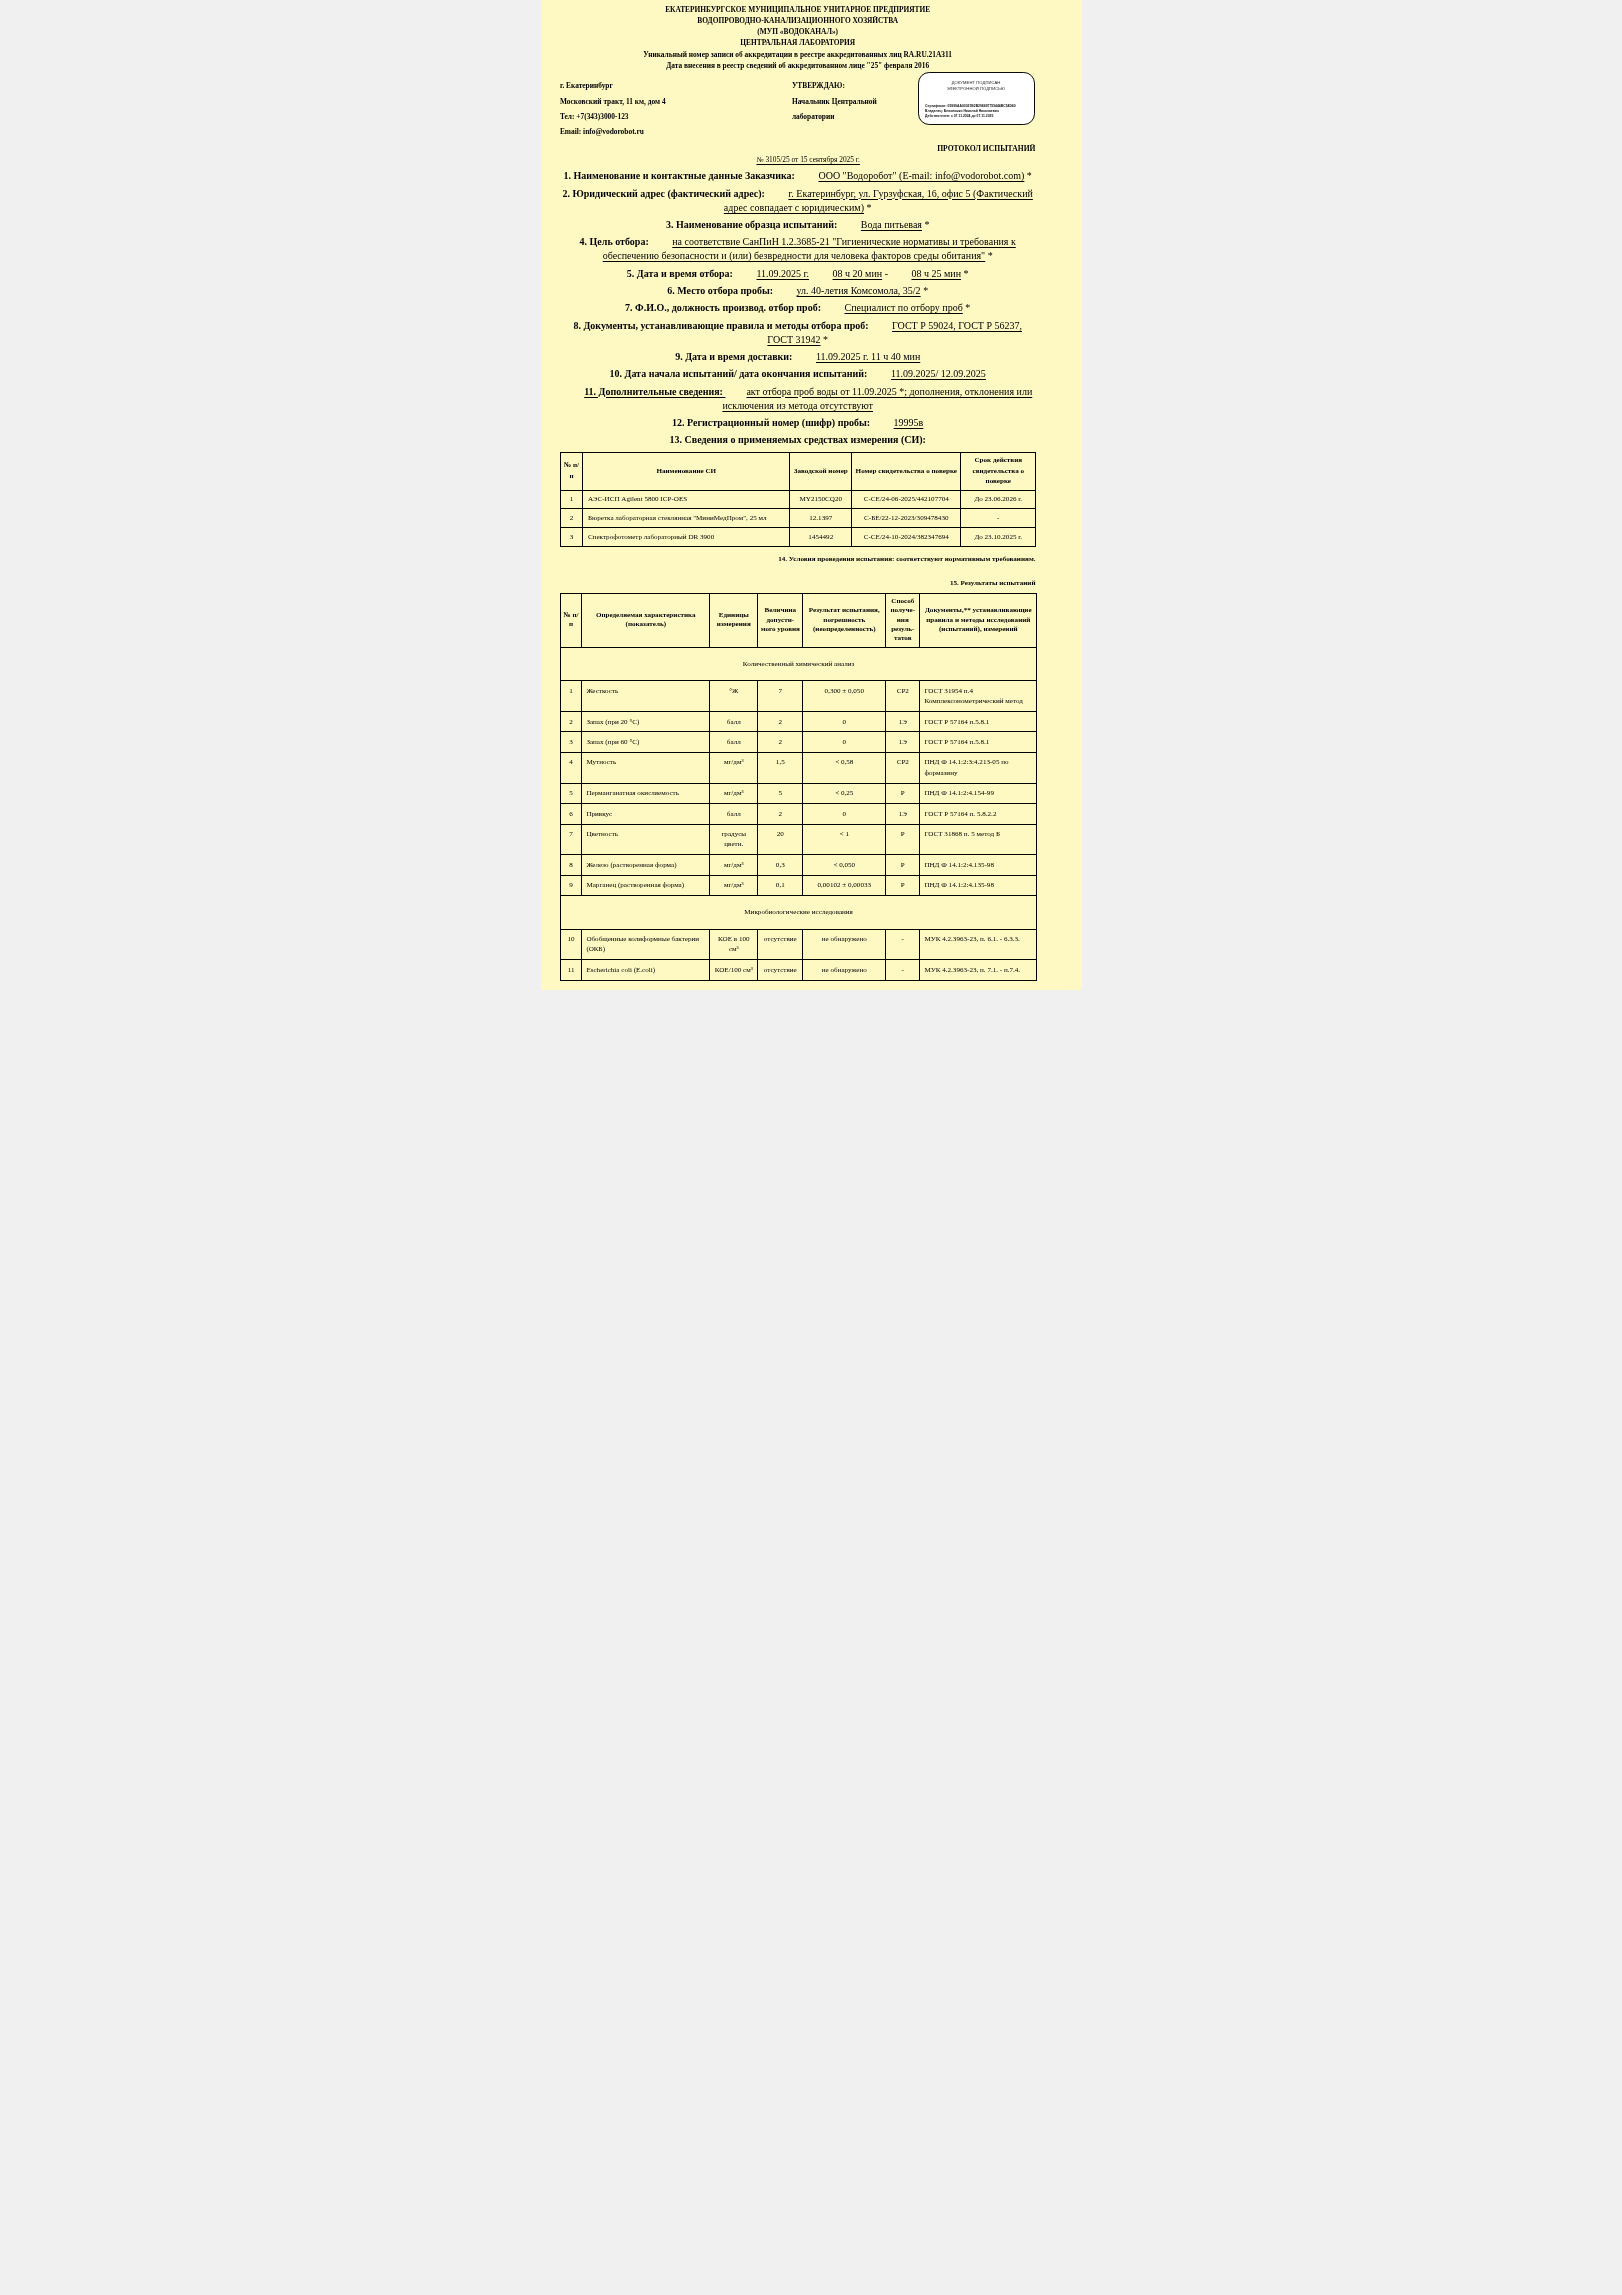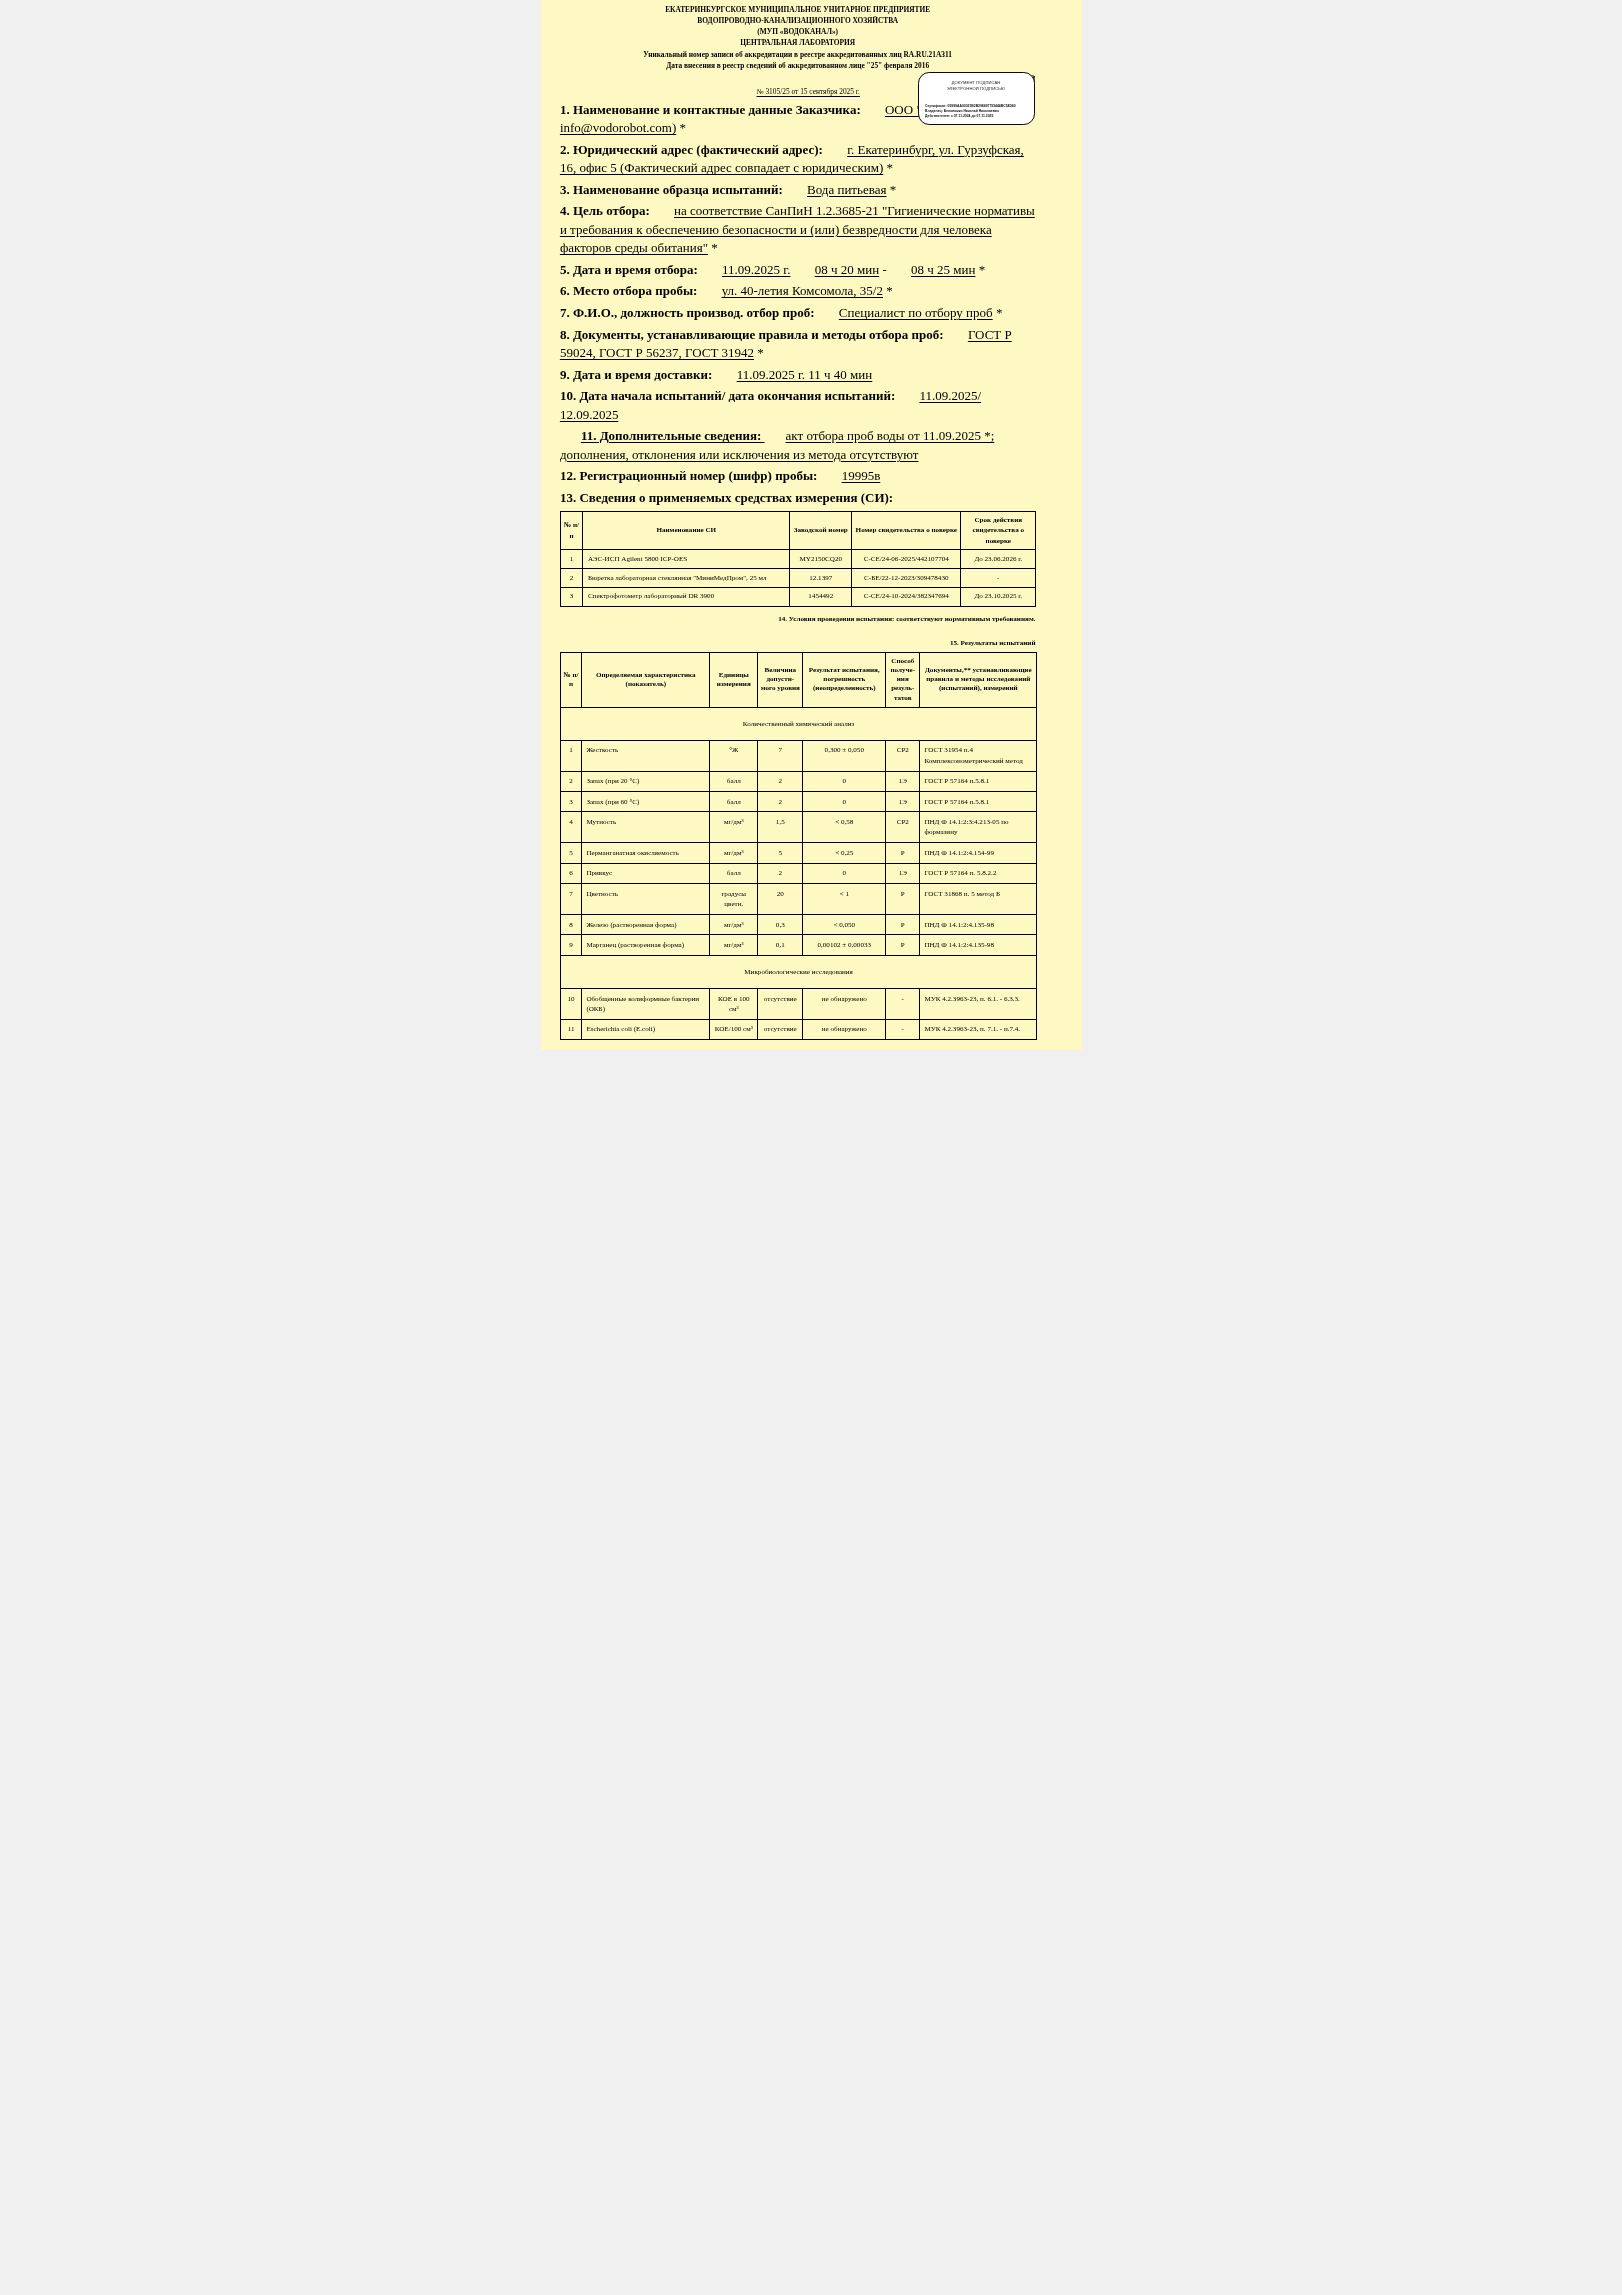--- a/index.html
+++ b/index.html
@@ -31,21 +31,21 @@
     position:absolute; left:6.6px; right:3.1px; bottom:4.6px;
     font-family:"Liberation Sans", sans-serif;
     font-size:3.4px; font-weight:700; line-height:1.5; color:#111;
     white-space:nowrap;
   }
 
   .ptitle { margin-top:4.6px; text-align:right; font-size:7.6px; font-weight:700; }
   .pnum   { margin-top:2.5px; text-align:center; font-size:7.4px; }
 
   .items { margin-top:5.1px; }
-  .items p { margin:0 0 3.1px; font-size:13px; line-height:1.42; }
+  .items p { margin:0 0 3.1px; font-size:10px; line-height:1.42;text-align:center; }
   .mid-item { font-size:7.1px; line-height:1.42;text-align:right; }
   .mid-item.m14 { margin:7.1px 0 0; }
   .mid-item.m15 { margin:14.3px 0 4.1px; }
 
   .b { font-weight:700; }
   .u { text-decoration:underline; text-decoration-thickness:0.9px; text-underline-offset:1.8px;padding-left:21px; }
 
   table { border-collapse:collapse; width:100%; font-size:7.1px; border:1.5px solid #000; table-layout:fixed; }
   th, td {
     border-left:0.8px solid #000; border-right:0.8px solid #000;
@@ -77,20 +77,33 @@
 
   <div class="hdr">
     <div>ЕКАТЕРИНБУРГСКОЕ МУНИЦИПАЛЬНОЕ УНИТАРНОЕ ПРЕДПРИЯТИЕ</div>
     <div>ВОДОПРОВОДНО-КАНАЛИЗАЦИОННОГО ХОЗЯЙСТВА</div>
     <div>(МУП «ВОДОКАНАЛ»)</div>
     <div>ЦЕНТРАЛЬНАЯ ЛАБОРАТОРИЯ</div>
     <div>Уникальный номер записи об аккредитации в реестре аккредитованных лиц RA.RU.21АЗ11</div>
     <div>Дата внесения в реестр сведений об аккредитованном лице  "25" февраля 2016</div>
   </div>
 
+  <div class="toprow">
+    <div class="contact">
+      <div>г. Екатеринбург</div>
+      <div>Московский тракт, 11 км, дом 4</div>
+      <div>Тел: +7(343)3000-123</div>
+      <div>Email: info@vodorobot.ru</div>
+    </div>
+    <div class="approve">
+      <div>УТВЕРЖДАЮ:</div>
+      <div>Начальник Центральной</div>
+      <div>лаборатории</div>
+    </div>
+  </div>
 
   <div class="stamp">
     <div class="stamp-title">
       <div>ДОКУМЕНТ ПОДПИСАН</div>
       <div>ЭЛЕКТРОННОЙ ПОДПИСЬЮ</div>
     </div>
     <div class="stamp-details">
       <div>Сертификат: 05999AA00021B2B298497755444BC54D40</div>
       <div>Владелец: Белоножко Николай Николаевич</div>
       <div>Действителен: с 07.11.2024 до 07.11.2025</div>

